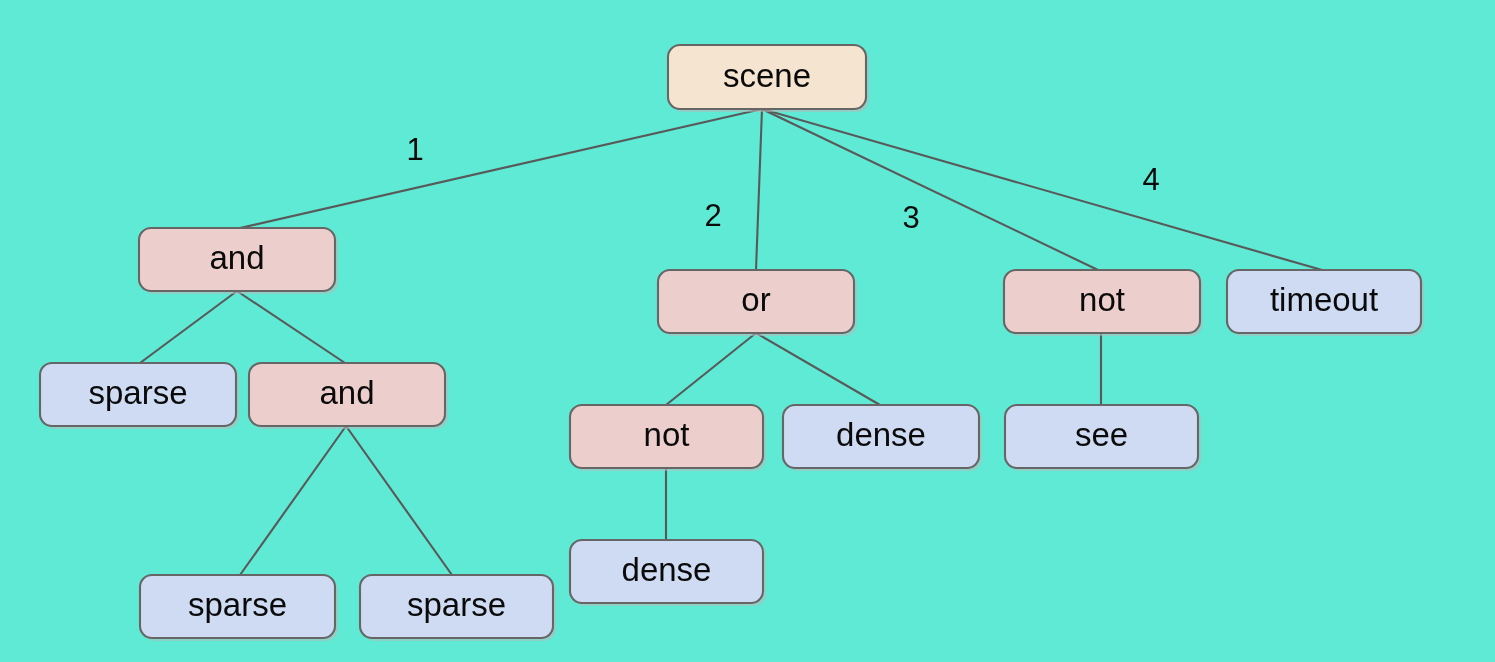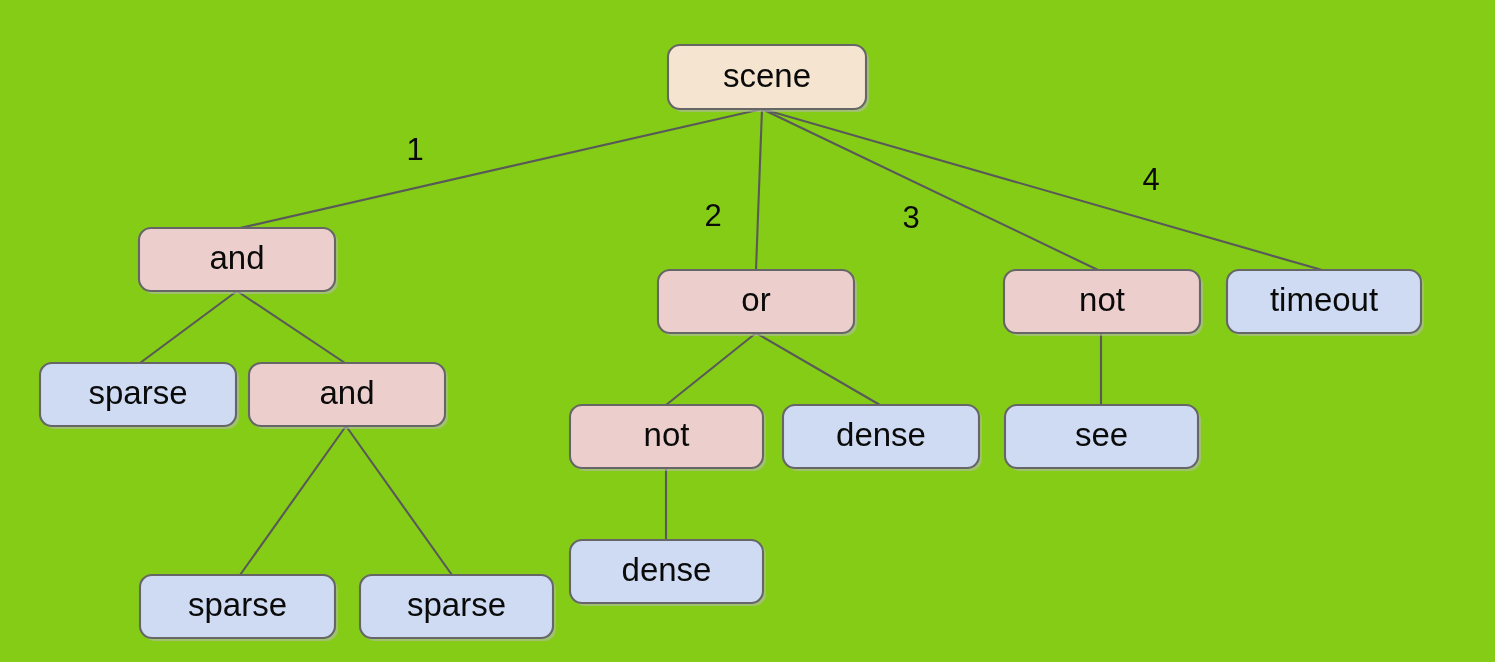--- a/index.html
+++ b/index.html
@@ -49,21 +49,21 @@
     font-family: "Liberation Sans", sans-serif;
     font-size: 31px;
     fill: #0a0a0a;
     text-anchor: middle;
     dominant-baseline: middle;
   }
 </style>
 </head>
 <body>
 
-<div id="canvas" style="background: #84cc16;">
+<div id="canvas" style="background: #5eead4;">
   <svg id="tree-svg" viewBox="0 0 1495 662" xmlns="http://www.w3.org/2000/svg">
     <g id="edges-layer">
         <line class="edge-line" x1="762" y1="109" x2="240" y2="228"></line>
         <line class="edge-line" x1="762" y1="109" x2="756" y2="270"></line>
         <line class="edge-line" x1="762" y1="109" x2="1098" y2="270"></line>
         <line class="edge-line" x1="762" y1="109" x2="1322" y2="270"></line>
         <line class="edge-line" x1="237" y1="291" x2="140" y2="363"></line>
         <line class="edge-line" x1="237" y1="291" x2="345" y2="363"></line>
         <line class="edge-line" x1="346" y1="426" x2="240" y2="575"></line>
         <line class="edge-line" x1="346" y1="426" x2="452" y2="575"></line>

